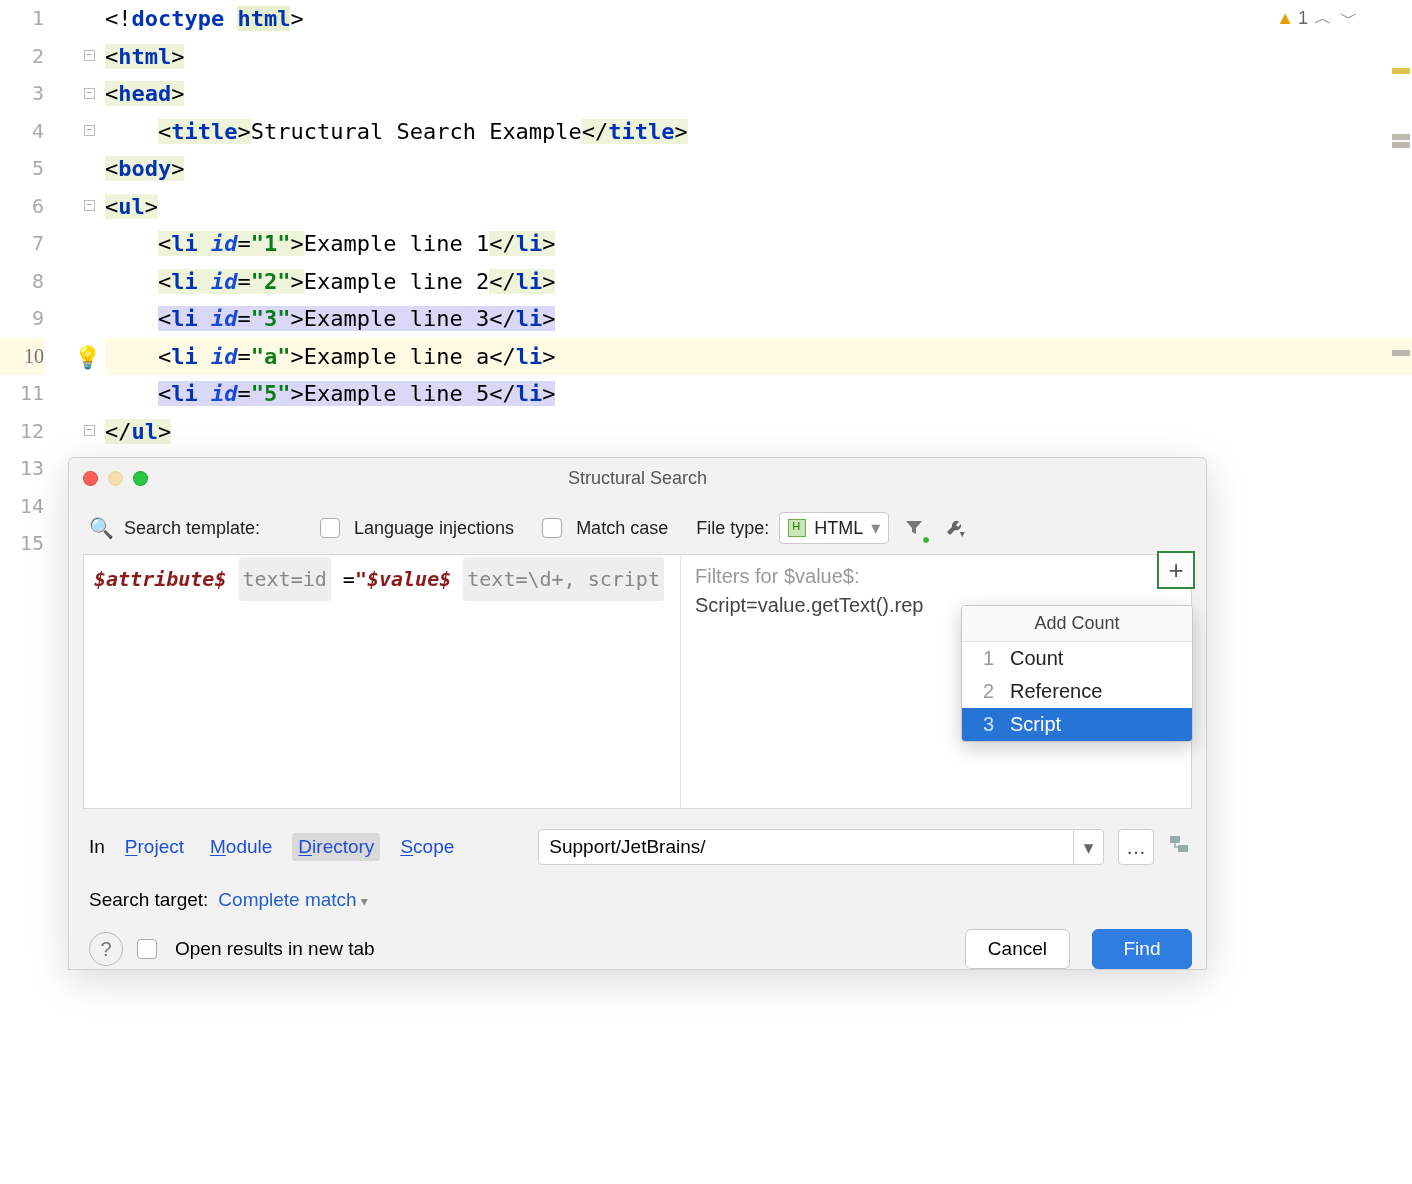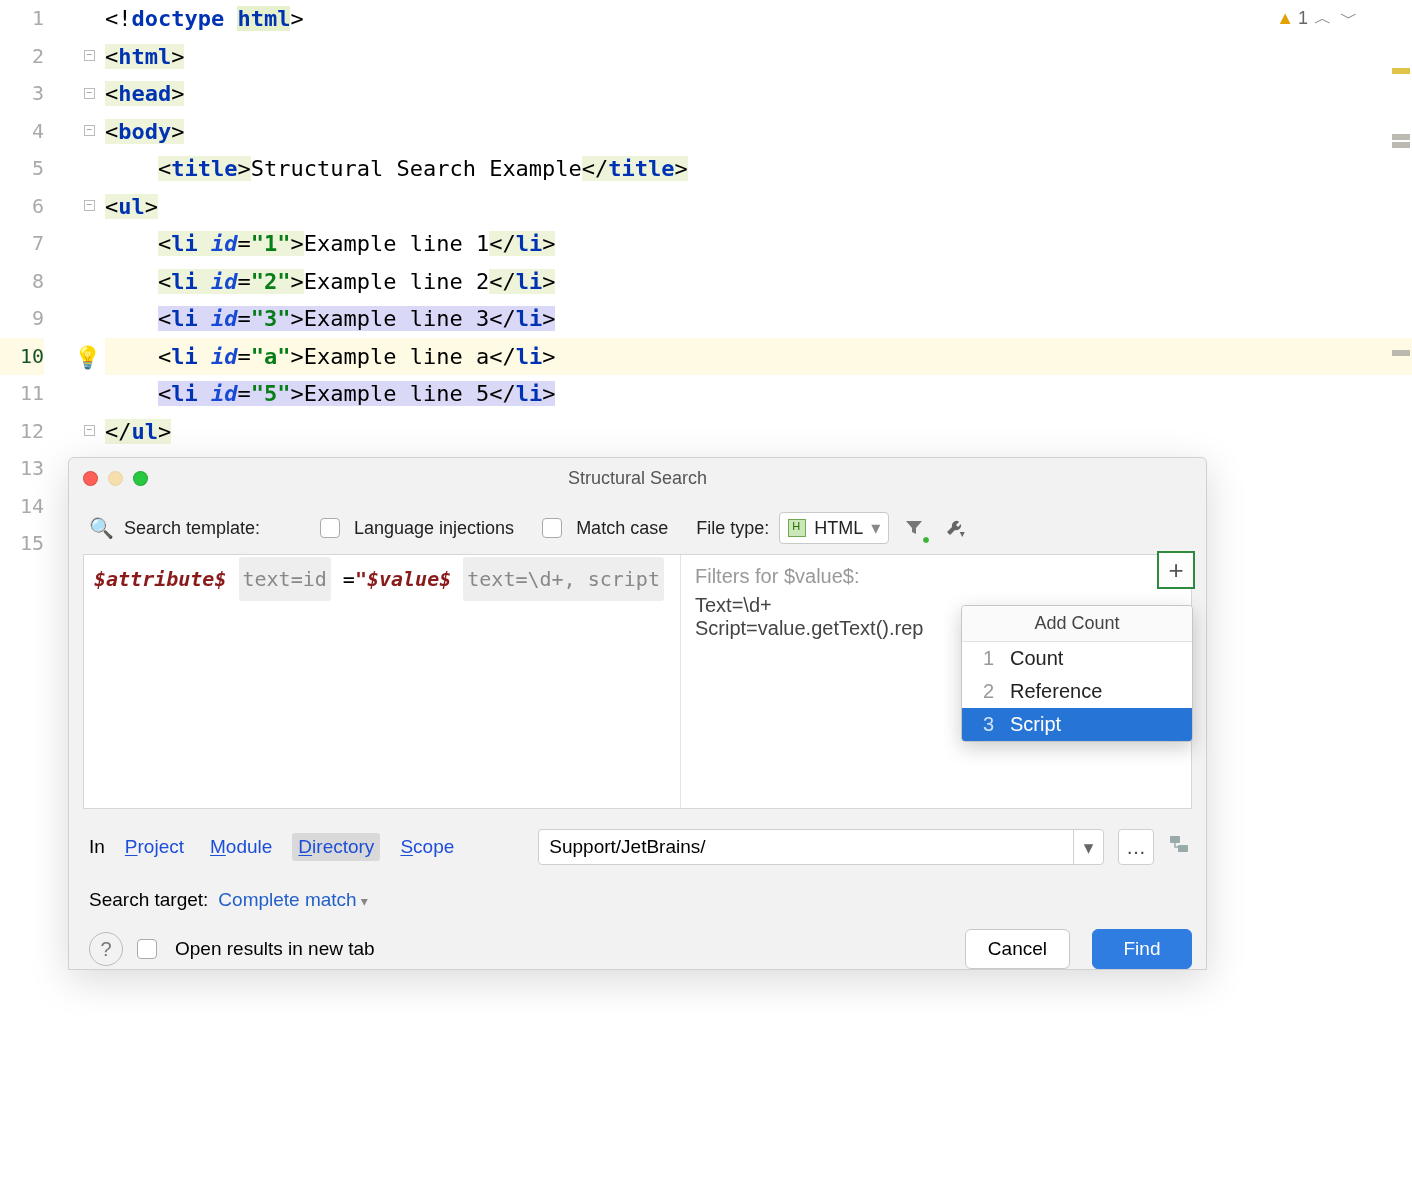--- a/index.html
+++ b/index.html
@@ -22,21 +22,21 @@
   .gutter {
     width: 60px;
     text-align: right;
     padding-right: 16px;
     color: #aaa;
     font-family: "Menlo","Consolas",monospace;
     font-size: 20px;
     user-select: none;
   }
   .gutter div, .code-line { height: 37.5px; line-height: 37.5px; }
-  .current-line-num { color: #14532d; background:#fffae3; }
+  .current-line-num { color: #737373; background:#fffae3;font-family:Liberation Serif, serif; }
   .gutter-marks {
     width: 45px;
     position: relative;
   }
   .fold {
     position: absolute;
     left: 24px;
     width: 11px; height: 11px;
     border: 1px solid #bbb;
     background: #fff;
@@ -285,22 +285,22 @@
     <div class="fold" style="top:125px">−</div>
     <div class="fold" style="top:200px">−</div>
     <span class="bulb" style="top:345px">💡</span>
     <div class="fold" style="top:425px">−</div>
   </div>
 
   <div class="code">
     <div class="code-line"><span class="punct">&lt;!</span><span class="kw">doctype</span> <span class="kw" style="background:#e6f0cc">html</span><span class="punct">&gt;</span></div>
     <div class="code-line"><span class="hl-tag">&lt;<span class="kw">html</span>&gt;</span></div>
     <div class="code-line"><span class="hl-tag">&lt;<span class="kw">head</span>&gt;</span></div>
+    <div class="code-line">    <span class="hl-tag">&lt;<span class="kw">title</span>&gt;</span><span class="txt">Structural Search Example</span><span class="hl-tag">&lt;/<span class="kw">title</span>&gt;</span></div>
     <div class="code-line"><span class="hl-tag">&lt;<span class="kw">body</span>&gt;</span></div>
-    <div class="code-line">    <span class="hl-tag">&lt;<span class="kw">title</span>&gt;</span><span class="txt">Structural Search Example</span><span class="hl-tag">&lt;/<span class="kw">title</span>&gt;</span></div>
     <div class="code-line"><span class="hl-tag">&lt;<span class="kw">ul</span>&gt;</span></div>
     <div class="code-line">    <span class="hl-tag">&lt;<span class="kw">li</span> <span class="attr">id</span>=<span class="str">"<span>1</span>"</span>&gt;</span><span class="txt">Example line 1</span><span class="hl-tag">&lt;/<span class="kw">li</span>&gt;</span></div>
     <div class="code-line">    <span class="hl-tag">&lt;<span class="kw">li</span> <span class="attr">id</span>=<span class="str">"<span>2</span>"</span>&gt;</span><span class="txt">Example line 2</span><span class="hl-tag">&lt;/<span class="kw">li</span>&gt;</span></div>
     <div class="code-line">    <span class="hl-match">&lt;<span class="kw">li</span> <span class="attr">id</span>=<span class="str">"<span>3</span>"</span>&gt;<span class="txt">Example line 3</span>&lt;/<span class="kw">li</span>&gt;</span></div>
     <div class="code-line hl-current">    &lt;<span class="kw">li</span> <span class="attr">id</span>=<span class="str">"<span>a</span>"</span>&gt;<span class="txt">Example line a</span>&lt;/<span class="kw">li</span>&gt;</div>
     <div class="code-line">    <span class="hl-match">&lt;<span class="kw">li</span> <span class="attr">id</span>=<span class="str">"<span>5</span>"</span>&gt;<span class="txt">Example line 5</span>&lt;/<span class="kw">li</span>&gt;</span></div>
     <div class="code-line"><span class="hl-tag">&lt;/<span class="kw">ul</span>&gt;</span></div>
   </div>
 
   <div class="warn-badge">
@@ -354,21 +354,20 @@
           <path d="M14 3a5 5 0 0 0-6 6l-5 5 3 3 5-5a5 5 0 0 0 6-6l-3 3-2-2 3-3z" fill="#666"></path>
         </svg>
       <span style="font-size:10px;color:#666;margin-left:-4px;margin-top:10px">▾</span>
     </div>
   </div>
 
   <div class="template-area">
     <div class="template-left"><span class="tok-var">$attribute$</span> <span class="tok-hint">text=id</span><span> =</span><span class="tok-var">"<span>$value$</span></span> <span class="tok-hint">text=\d+, script</span></div>
     <div class="template-right">
       <div class="filters-head">Filters for $value$:</div>
-      <div>Text=\d+</div>
       <div>Script=value.getText().rep</div>
       <div class="add-btn">+</div>
 
       <div class="popup">
         <div class="popup-head">Add Count</div>
         <div class="popup-item">
           <span class="num">1</span>
           <span>Count</span>
         </div>
         <div class="popup-item">

